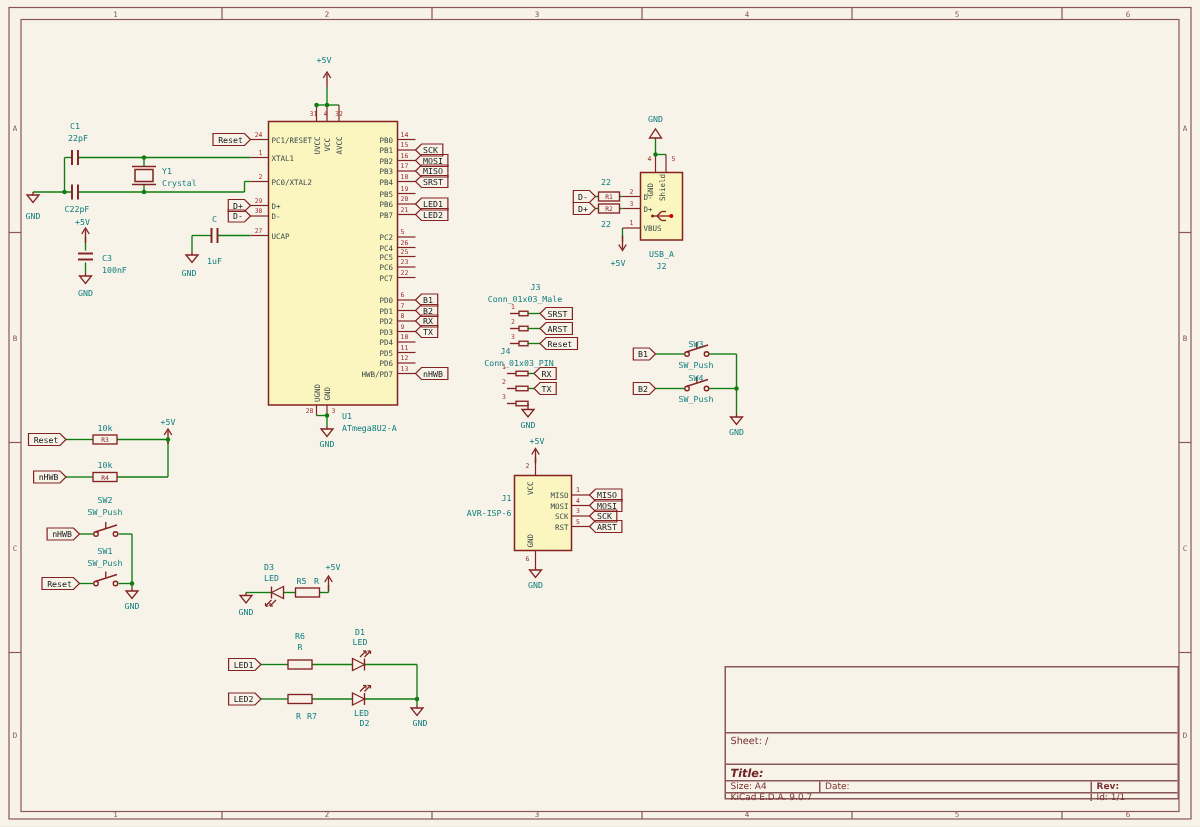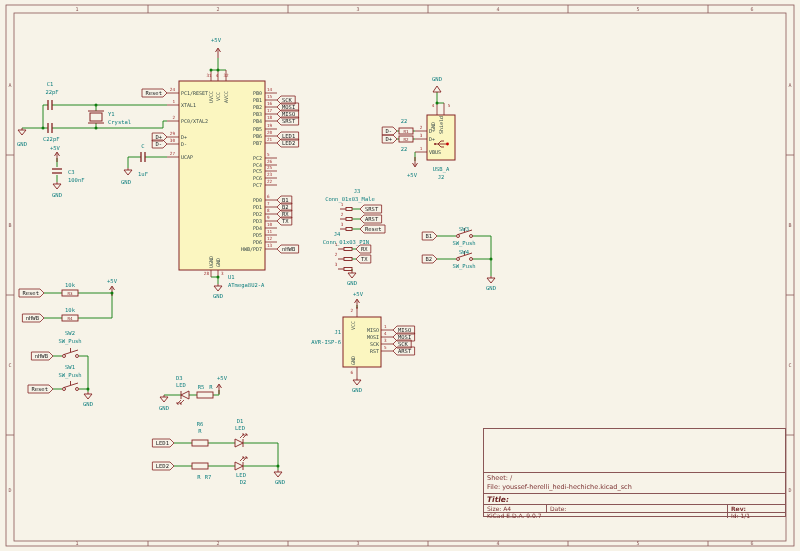--- a/index.html
+++ b/index.html
@@ -1,19 +1,19 @@
 <!DOCTYPE html>
 <html><head>
 <meta charset="utf-8">
 <style>
   html,body{margin:0;padding:0;background:#e8e4d8;}
   #stage{position:relative;width:800px;height:551px;overflow:hidden;background:#f7f3e8;
          font-family:"DejaVu Sans",sans-serif;}
   #schsvg{position:absolute;left:0;top:0;}
-  .tb{position:absolute;left:483px;top:428px;width:303px;height:89px;box-sizing:border-box;
+  .tb{position:absolute;left:483px;top:444px;width:303px;height:89px;box-sizing:border-box;
       border:1px solid #8a5656;color:#7c3232;font-family:"DejaVu Sans",sans-serif;z-index:5;}
   .tb div{box-sizing:border-box;}
   .tb-comment{height:43px;}
   .tb-sheetfile{height:21px;border-top:1px solid #8a5656;font-size:6.5px;line-height:9px;padding:1px 0 0 3px;}
   .tb-title{height:11px;border-top:1px solid #8a5656;font-size:7.5px;font-weight:bold;font-style:italic;
             padding:1px 3px 0 3px;color:#6e2424;}
   .tb-row{height:8px;border-top:1px solid #8a5656;display:flex;font-size:6px;line-height:7px;}
   .tb-row2{height:6px;border-top:1px solid #8a5656;display:flex;font-size:6px;line-height:6px;}
   .cA{width:62px;padding-left:3px;}
   .cB{width:181px;border-left:1px solid #8a5656;padding-left:3px;}
@@ -513,21 +513,20 @@
       <text x="355" y="365" font-size="5" fill="#3a4a4a" text-anchor="start" font-family="&quot;DejaVu Sans Mono&quot;, monospace" transform="rotate(-90 355 365)">GND</text>
       <text x="379" y="332" font-size="5" fill="#3a4a4a" text-anchor="end" font-family="&quot;DejaVu Sans Mono&quot;, monospace">MISO</text>
       <text x="379" y="339" font-size="5" fill="#3a4a4a" text-anchor="end" font-family="&quot;DejaVu Sans Mono&quot;, monospace">MOSI</text>
       <text x="379" y="346" font-size="5" fill="#3a4a4a" text-anchor="end" font-family="&quot;DejaVu Sans Mono&quot;, monospace">SCK</text>
       <text x="379" y="353" font-size="5" fill="#3a4a4a" text-anchor="end" font-family="&quot;DejaVu Sans Mono&quot;, monospace">RST</text>
     </svg>
   <div class="tb">
     <div class="tb-comment"></div>
     <div class="tb-sheetfile">
       <div>Sheet: /</div>
-      <div>File: youssef-herelli_hedi-hechiche.kicad_sch</div>
     </div>
     <div class="tb-title">Title:</div>
     <div class="tb-row">
       <div class="cA">Size: A4</div>
       <div class="cB">Date:</div>
       <div class="cC bold">Rev:</div>
     </div>
     <div class="tb-row2">
       <div class="cAB">KiCad E.D.A. 9.0.7</div>
       <div class="cC">Id: 1/1</div>

